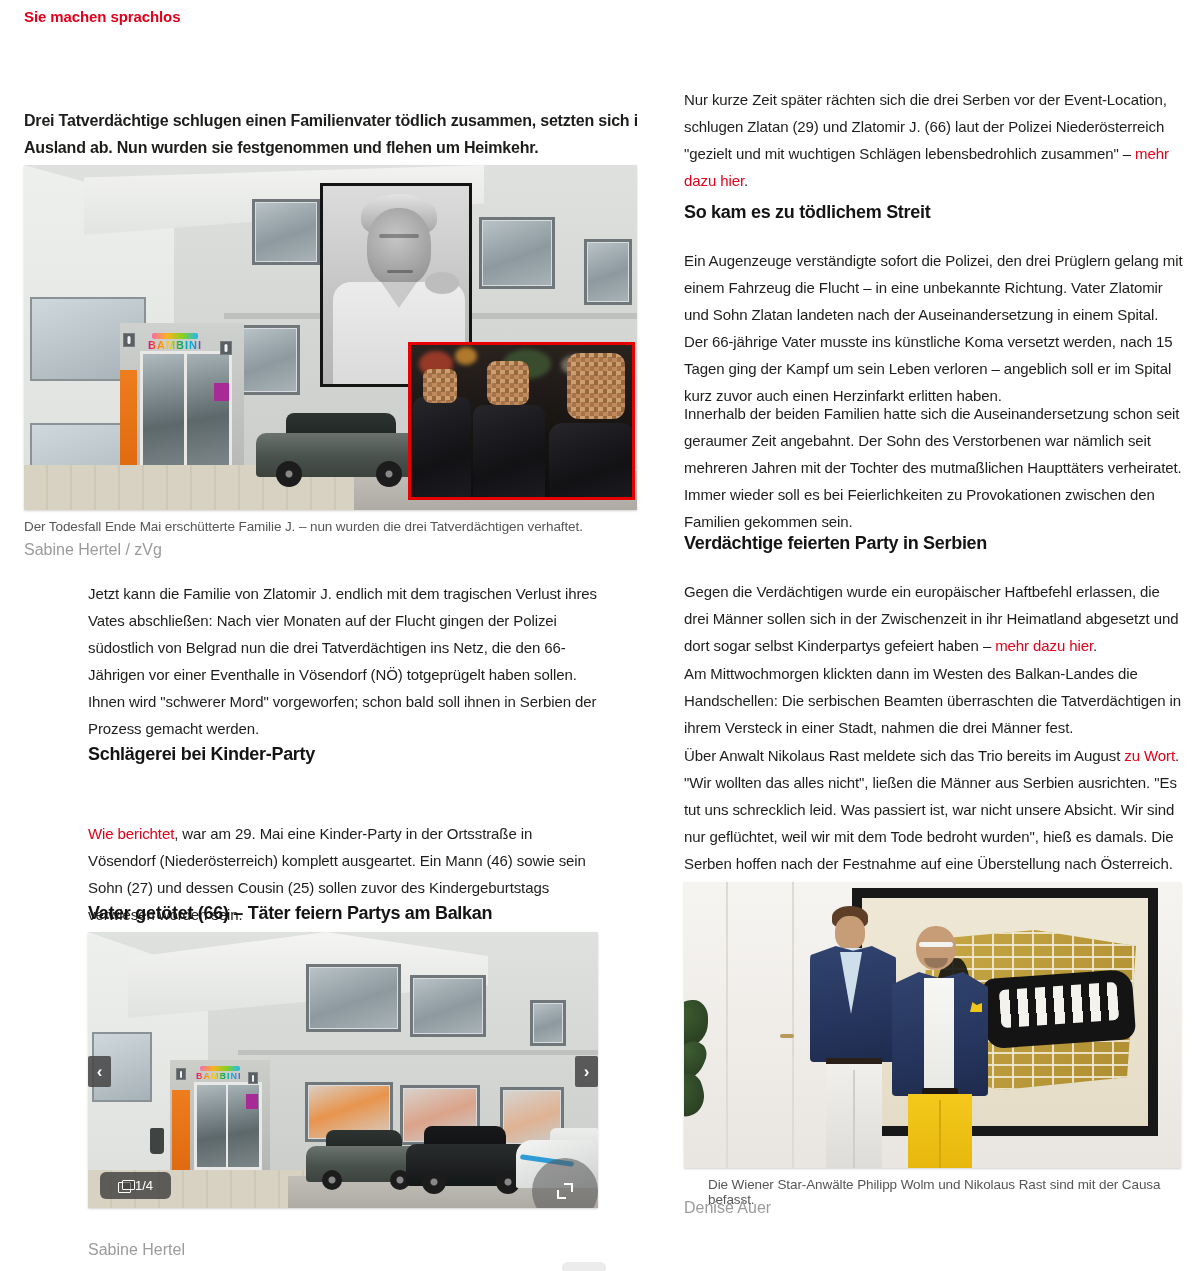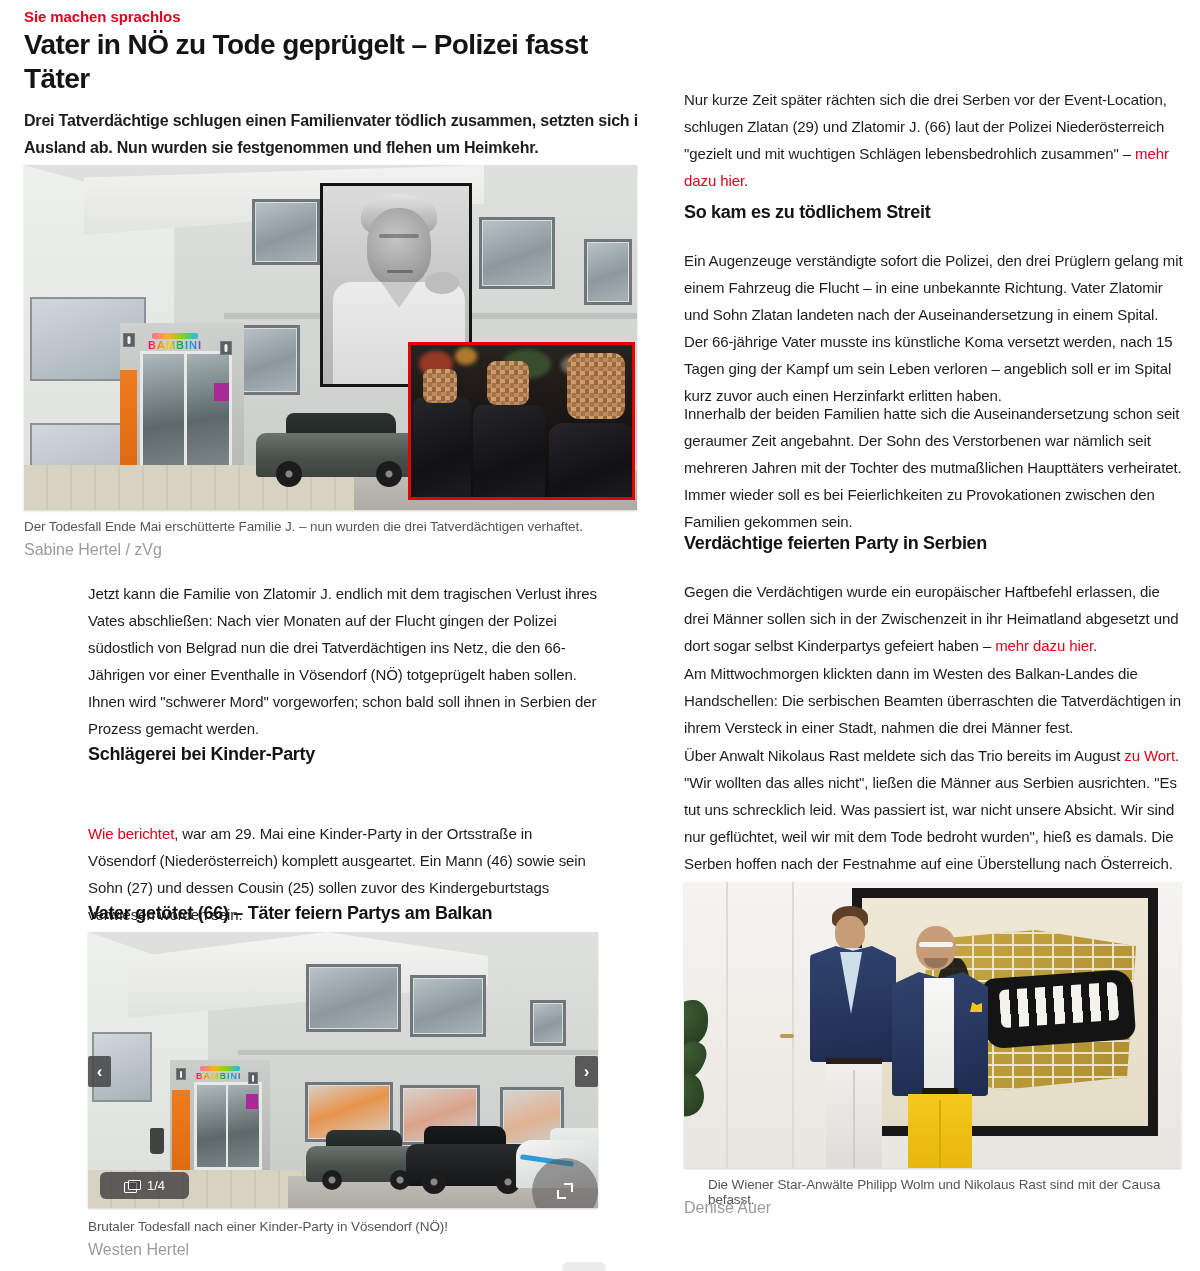--- a/index.html
+++ b/index.html
@@ -62,21 +62,21 @@
 
   
   #suspects { left:384px; top:177px; width:227px; height:158px; border:3px solid #e60000;
               background:linear-gradient(180deg,#2a2320,#171412 55%,#100e0d); overflow:hidden; }
   .s-light { border-radius:50%; filter:blur(2px); }
   .s-head { background:conic-gradient(#cf9e6f 0% 25%, #a6744b 0% 50%, #c08a5c 0% 75%, #96683f 0%) 0 0/9px 9px; }
   .s-jacket { background:linear-gradient(160deg,#26262b,#121215 60%,#1c1c22); border-radius:10px 10px 0 0; }
 
   
   .nav-arrow { background:rgba(72,72,72,.88); color:#fff; font-size:17px; font-weight:700; display:flex; align-items:center; justify-content:center; border-radius:2px; cursor:pointer; }
-  .count-badge { background:rgba(58,58,58,.78); border-radius:6px; color:#fff; font-size:13px; display:flex; align-items:center; gap:7px; padding:0 24px; cursor:default; }
+  .count-badge { background:rgba(58,58,58,.78); border-radius:6px; color:#fff; font-size:13px; display:flex; align-items:center; gap:1px; padding:0 18px; cursor:default; }
   .stack-icon { position:relative; width:16px; height:12px; }
   .stack-icon::before { content:""; position:absolute; left:0; top:2px; width:11px; height:9px; border:1.6px solid #fff; border-radius:1px; }
   .stack-icon::after { content:""; position:absolute; left:4px; top:0; width:11px; height:8px; border:1.6px solid #fff; border-radius:1px; background:rgba(58,58,58,.6); }
   .fs-btn { background:rgba(84,84,84,.55); border-radius:50%; cursor:pointer; }
   .fs-ico { position:absolute; left:50%; top:50%; width:16px; height:16px; transform:translate(-50%,-50%); }
   .fs-ico::before { content:""; position:absolute; right:0; top:0; width:7px; height:7px; border-top:2px solid #fff; border-right:2px solid #fff; }
   .fs-ico::after { content:""; position:absolute; left:0; bottom:0; width:7px; height:7px; border-bottom:2px solid #fff; border-left:2px solid #fff; }
 
   
   #fig-lawyers { background:linear-gradient(180deg,#f6f4f1,#e9e6e1); }
@@ -90,21 +90,20 @@
   .graffiti { background:#141414; }
   .blazer { background:linear-gradient(170deg,#31446f,#24335a 70%,#1e2b4e); }
   .skin { background:#c79d78; }
 </style>
 </head>
 <body>
 
 <div class="canvas">
 
   <div class="kicker">Sie machen sprachlos</div>
-  <h1 class="headline">Vater in NÖ zu Tode geprügelt – Polizei fasst Täter</h1>
   <div class="lede">
     <span class="lede-inner">Drei Tatverdächtige schlugen einen Familienvater tödlich zusammen, setzten sich ins Ausland ab. Nun wurden sie festgenommen und flehen um Heimkehr.</span>
   </div>
 
   <div class="figure" id="fig-top">
     <div class="abs wall" style="left:0;top:0;width:613px;height:345px;"></div>
     <div class="abs wall-light" style="left:0;top:0;width:150px;height:345px;clip-path:polygon(0 0,100% 12%,100% 100%,0 100%);"></div>
     <div class="abs" style="left:60px;top:0;width:400px;height:70px;background:linear-gradient(180deg,#f2f3f1,#e2e4e1);clip-path:polygon(0 18%,100% 0,100% 55%,0 100%);"></div>
     <div class="abs band" style="left:200px;top:148px;width:413px;height:6px;"></div>
     <div class="abs win" style="left:228px;top:34px;width:68px;height:66px;"></div>
@@ -214,22 +213,21 @@
     <div class="abs nav-arrow" style="left:0;top:124px;width:23px;height:31px;">‹</div>
     <div class="abs nav-arrow" style="left:487px;top:124px;width:23px;height:31px;">›</div>
     <div class="abs count-badge" style="left:12px;top:240px;height:27px;">
       <span class="stack-icon"></span>
       <span>1/4</span>
     </div>
     <div class="abs fs-btn" style="left:444px;top:226px;width:66px;height:66px;">
       <span class="fs-ico"></span>
     </div>
   </div>
-  <div class="caption" style="left:88px; top:1219px; width:500px;">Brutaler Todesfall nach einer Kinder-Party in Vösendorf (NÖ)!</div>
-  <div class="credit" style="left:88px; top:1241px;">Westen Hertel</div>
+  <div class="credit" style="left:88px; top:1241px;">Sabine Hertel</div>
 
   <p class="para rcol" style="top:86px;"><span>Nur kurze Zeit später rächten sich die drei Serben vor der Event-Location, schlugen Zlatan (29) und Zlatomir J. (66) laut der Polizei Niederösterreich "gezielt und mit wuchtigen Schlägen lebensbedrohlich zusammen" – </span><a class="redlink">mehr dazu hier</a><span>.</span></p>
   <h2 class="h2 rcol" style="top:202px;">So kam es zu tödlichem Streit</h2>
   <p class="para rcol" style="top:247px;">Ein Augenzeuge verständigte sofort die Polizei, den drei Prüglern gelang mit einem Fahrzeug die Flucht – in eine unbekannte Richtung. Vater Zlatomir und Sohn Zlatan landeten nach der Auseinandersetzung in einem Spital. Der 66-jährige Vater musste ins künstliche Koma versetzt werden, nach 15 Tagen ging der Kampf um sein Leben verloren – angeblich soll er im Spital kurz zuvor auch einen Herzinfarkt erlitten haben.</p>
   <p class="para rcol" style="top:400px;">Innerhalb der beiden Familien hatte sich die Auseinandersetzung schon seit geraumer Zeit angebahnt. Der Sohn des Verstorbenen war nämlich seit mehreren Jahren mit der Tochter des mutmaßlichen Haupttäters verheiratet. Immer wieder soll es bei Feierlichkeiten zu Provokationen zwischen den Familien gekommen sein.</p>
   <h2 class="h2 rcol" style="top:533px;">Verdächtige feierten Party in Serbien</h2>
   <p class="para rcol" style="top:578px;"><span>Gegen die Verdächtigen wurde ein europäischer Haftbefehl erlassen, die drei Männer sollen sich in der Zwischenzeit in ihr Heimatland abgesetzt und dort sogar selbst Kinderpartys gefeiert haben – </span><a class="redlink">mehr dazu hier</a><span>.</span></p>
   <p class="para rcol" style="top:660px;">Am Mittwochmorgen klickten dann im Westen des Balkan-Landes die Handschellen: Die serbischen Beamten überraschten die Tatverdächtigen in ihrem Versteck in einer Stadt, nahmen die drei Männer fest.</p>
   <p class="para rcol" style="top:742px;"><span>Über Anwalt Nikolaus Rast meldete sich das Trio bereits im August </span><a class="redlink">zu Wort</a><span>. "Wir wollten das alles nicht", ließen die Männer aus Serbien ausrichten. "Es tut uns schrecklich leid. Was passiert ist, war nicht unsere Absicht. Wir sind nur geflüchtet, weil wir mit dem Tode bedroht wurden", hieß es damals. Die Serben hoffen nach der Festnahme auf eine Überstellung nach Österreich.</span></p>
 

